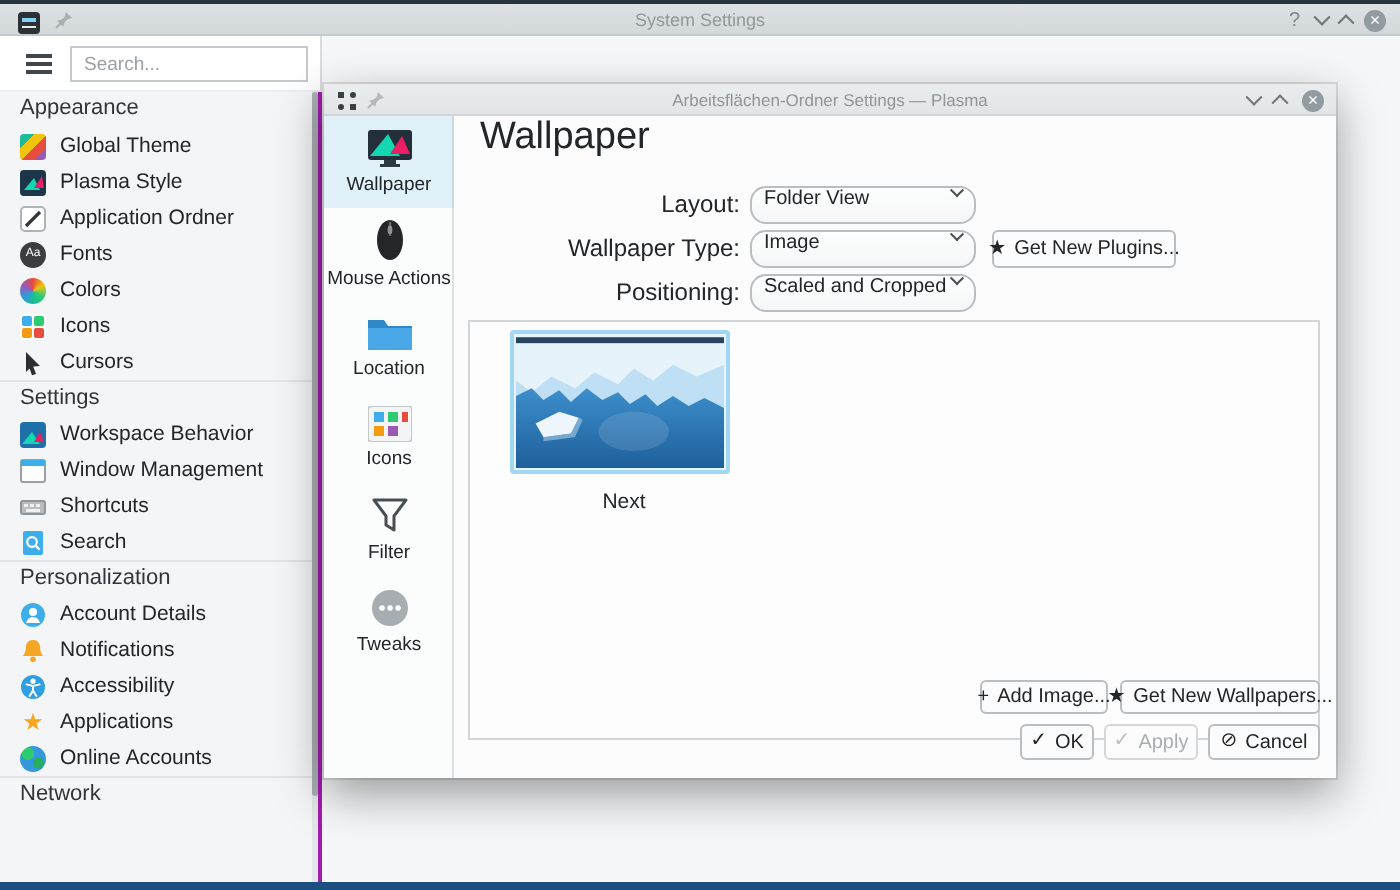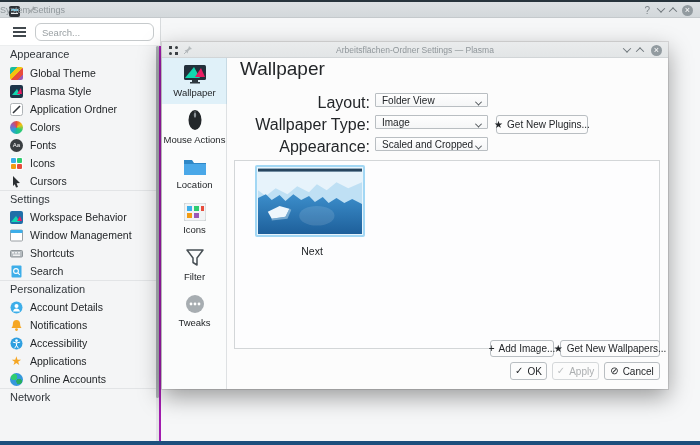--- a/index.html
+++ b/index.html
@@ -6,41 +6,41 @@
   html,body { width:700px; height:445px; font-family:"Liberation Sans", sans-serif; }
   #canvas { position:relative; width:700px; height:445px; background:#f5f6f7; overflow:hidden; }
 
   
   .top-strip    { position:absolute; left:0; top:0; width:700px; height:2px; background:#27343c; }
   .bottom-strip { position:absolute; left:0; top:441px; width:700px; height:4px; background:#1c4f7d; }
 
   
   .main-titlebar { position:absolute; left:0; top:2px; width:700px; height:16px;
                    background:linear-gradient(#dde1e4,#d3d8db); border-bottom:1px solid #c4c9cc; }
-  .main-title { position:absolute; left:0; top:0; width:100%; text-align:left;
+  .main-title { position:absolute; left:0; top:0; width:100%; text-align:center;
                 font-size:9px; line-height:16px; color:#90989c; }
   .tb-appicon { position:absolute; left:9px; top:4px; width:11px; height:11px; background:#2c3136;
                 border-radius:2px; }
   .tb-appicon i { position:absolute; left:2px; right:2px; height:1.5px; background:#7fd3f0; top:3px; display:block; }
   .tb-appicon i + i { top:6.5px; background:#e8eaec; }
   .pin { position:absolute; width:10px; height:10px; opacity:.75; }
   .winctl { position:absolute; top:0; height:16px; display:flex; align-items:center; }
   .chev { width:6px; height:6px; border-right:1.4px solid #6e767b; border-bottom:1.4px solid #6e767b; display:inline-block; }
   .chev.down { transform:rotate(45deg) translate(-1px,-1px); }
   .chev.up { transform:rotate(-135deg) translate(-1px,-1px); }
   .helpq { font-size:10px; color:#7d858a; }
   .closebtn { width:11px; height:11px; border-radius:50%; background:#929ba0; color:#fff;
               font-size:9px; line-height:11px; text-align:center; display:inline-block; }
 
   .toolbar { position:absolute; left:0; top:18px; width:161px; height:28px; background:#ffffff;
              border-right:1px solid #d8dbdd; border-bottom:1px solid #eceeef; }
   .hamburger { position:absolute; left:13px; top:9px; width:13px; height:10px; }
   .hamburger i { display:block; height:2px; background:#41484d; margin-bottom:2px; }
   .search-input { position:absolute; left:35px; top:5px; width:119px; height:18px;
-                  border:1px solid #c6cacc; border-radius:6px; font-size:9.5px; padding:0 6px;
+                  border:1px solid #c6cacc; border-radius:0; font-size:9.5px; padding:0 6px;
                   color:#31363b; background:#fff; font-family:"Liberation Sans", sans-serif; }
   .search-input::placeholder { color:#9aa0a3; }
 
   .content-bg { position:absolute; left:161px; top:18px; width:539px; height:423px; background:#f6f7f8; }
 
   
   .sidebar { position:absolute; left:0; top:46px; width:161px; height:395px; background:#f4f5f6;
              border-right:3px solid #a21caf; overflow:hidden; }
   .sb-header { height:18px; line-height:17px; padding-left:10px; font-size:11px; color:#31363b;
                border-top:1px solid #e2e4e6; }
@@ -79,36 +79,36 @@
 
   .tabstrip { position:absolute; left:0; top:16px; width:65px; height:331px; background:#fbfcfc;
               border-right:1px solid #dee1e3; }
   .dtab { width:65px; height:46px; display:flex; flex-direction:column; align-items:center;
           justify-content:center; gap:3px; font-size:9.5px; color:#232629; }
   .dtab.sel { background:rgba(61,174,233,.14); }
   .dtab .tlabel { white-space:nowrap; }
 
   .dlg-heading { position:absolute; left:78px; top:16px; font-size:19px; color:#232629; }
 
-  .frm-label { position:absolute; left:70px; width:138px; text-align:right; font-size:16px;
+  .frm-label { position:absolute; left:70px; width:138px; text-align:right; font-size:12px;
                color:#232629; line-height:19px; }
-  .combo { position:absolute; left:213px; width:113px; height:14px; background:linear-gradient(#fefefe,#f5f6f7);
-           border:1px solid #b9bec2; border-radius:1px; font-size:10px; color:#232629;
-           display:flex; align-items:flex-end; padding:0 6px; }
+  .combo { position:absolute; left:213px; width:113px; height:19px; background:linear-gradient(#fefefe,#f5f6f7);
+           border:1px solid #b9bec2; border-radius:8px; font-size:10px; color:#232629;
+           display:flex; align-items:flex-start; padding:0 6px; }
   .combo .cval { flex:1; white-space:nowrap; overflow:hidden; }
   .combo .chev { border-color:#4a5055; width:5px; height:5px; }
 
   .btn { background:#fcfcfc; border:1px solid #b9bec2; border-radius:3px; font-size:10px; color:#232629;
          display:flex; align-items:center; justify-content:center; gap:4px; position:absolute;
          font-family:"Liberation Sans", sans-serif; white-space:nowrap; }
   .btn .bic { font-size:10px; line-height:10px; }
   .btn.disabled { color:#abaeb0; border-color:#d5d8da; }
   .btn.disabled .bic { color:#bcbfc1; }
 
-  .panel { position:absolute; left:72px; top:118px; width:426px; height:189px; background:#fdfdfe;
+  .panel { position:absolute; left:72px; top:118px; width:426px; height:210px; background:#fdfdfe;
            border:1px solid #d3d6d8; }
   .thumb { position:absolute; left:20px; top:4px; width:110px; height:72px; border:2px solid #a2d7f4;
            border-radius:2px; background:#e7f4fc; }
   .thumb svg { display:block; margin:1px; }
   .thumb-caption { position:absolute; left:-20px; top:78px; width:150px; text-align:center;
                    font-size:10.5px; color:#232629; }
 
   .sb-scroll-track { position:absolute; left:156px; top:46px; width:3px; height:395px; background:#e4e6e8; }
   .sb-scroll-thumb { position:absolute; left:0; top:0; width:3px; height:352px; background:#aab0b4; border-radius:2px; }
 </style>
@@ -173,26 +173,26 @@
     <div class="sb-item">
       <span class="ic">
           <svg width="13" height="13" viewBox="0 0 13 13">
             <rect x="0.5" y="0.5" width="12" height="12" rx="2" fill="#fff" stroke="#aeb3b6"></rect>
             <path d="M3 10L10 3" stroke="#31363b" stroke-width="1.6"></path>
           </svg>
         </span>
       <span class="sb-label">Application Ordner</span>
     </div>
     <div class="sb-item">
+      <span class="ic ic-fonts">Aa</span>
+      <span class="sb-label">Fonts</span>
+    </div>
+    <div class="sb-item">
       <span class="ic ic-colors"></span>
       <span class="sb-label">Colors</span>
-    </div>
-    <div class="sb-item">
-      <span class="ic ic-fonts">Aa</span>
-      <span class="sb-label">Fonts</span>
     </div>
     <div class="sb-item">
       <span class="ic grid4">
           <b></b>
           <b></b>
           <b></b>
           <b></b>
         </span>
       <span class="sb-label">Icons</span>
     </div>
@@ -386,21 +386,21 @@
     <div class="frm-label" style="top:73px;">Wallpaper Type:</div>
     <div class="combo" style="top:73px;">
       <span class="cval">Image</span>
       <span class="chev down"></span>
     </div>
     <div class="btn" style="left:334px;top:73px;width:92px;height:19px;">
       <span class="bic">★</span>
       <span>Get New Plugins...</span>
     </div>
 
-    <div class="frm-label" style="top:95px;">Appearance:</div>
+    <div class="frm-label" style="top:95px;">Positioning:</div>
     <div class="combo" style="top:95px;">
       <span class="cval">Scaled and Cropped</span>
       <span class="chev down"></span>
     </div>
 
     <div class="panel">
       <div class="thumb">
         <svg width="104" height="66" viewBox="0 0 106 66">
           <defs>
             <linearGradient id="waterg" x1="0" y1="0" x2="0" y2="1">

